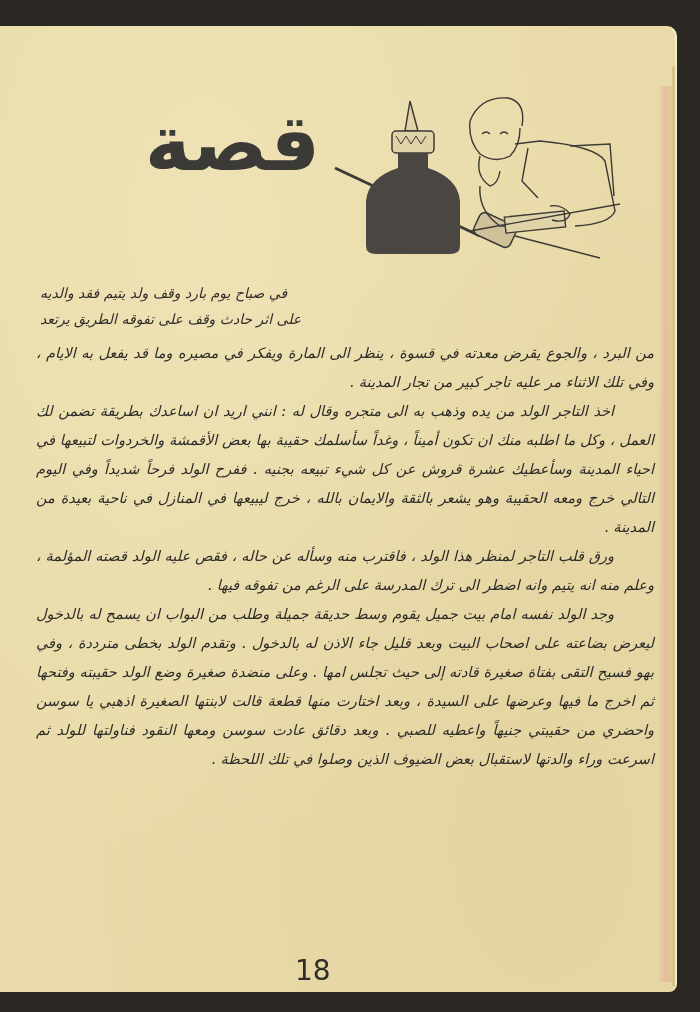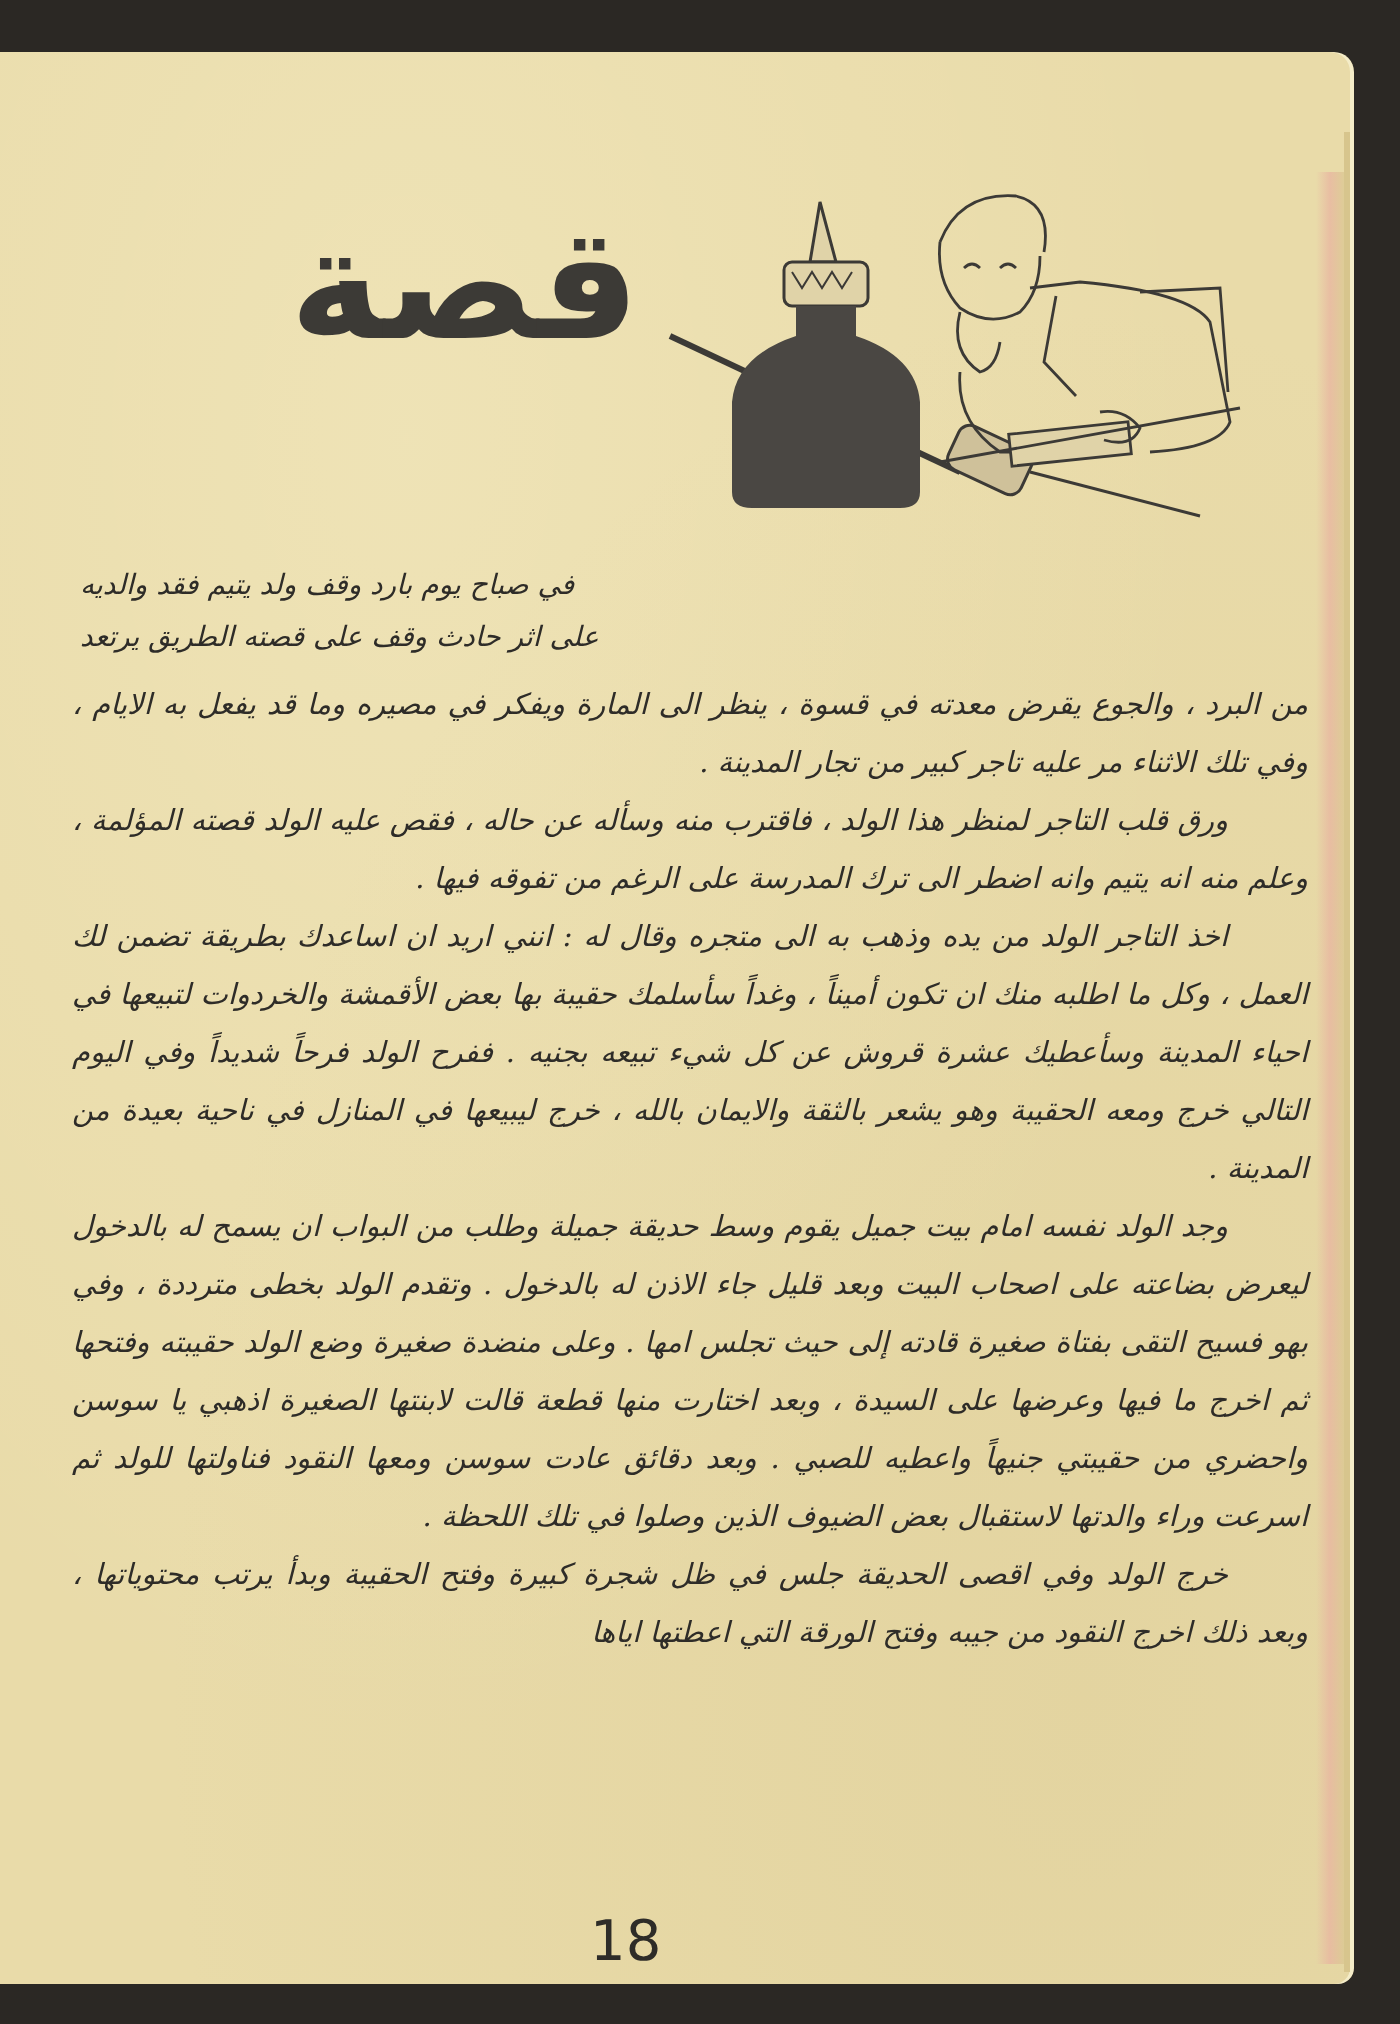--- a/index.html
+++ b/index.html
@@ -110,25 +110,24 @@
         <rect x="175" y="128" width="60" height="16" fill="#e0d3a8" transform="rotate(-6 205 136)"></rect>
         <path d="M220 120 Q232 118 240 128 Q236 138 222 134"></path>
         <line x1="140" y1="145" x2="290" y2="118"></line>
       </g>
     </svg>
   </div>
 
 
   <div class="intro">
     <div>في صباح يوم بارد وقف ولد يتيم فقد والديه</div>
-    <div>على اثر حادث وقف على قصته الطريق يرتعد</div>
+    <div>على اثر حادث وقف على تفوقه الطريق يرتعد</div>
   </div>
 
   <div class="body-text">
     <p style="text-indent:0">من البرد ، والجوع يقرض معدته في قسوة ، ينظر الى المارة ويفكر في مصيره وما قد يفعل به الايام ، وفي تلك الاثناء مر عليه تاجر كبير من تجار المدينة .</p>
+    <p>اخذ التاجر الولد من يده وذهب به الى متجره وقال له : انني اريد ان اساعدك بطريقة تضمن لك العمل ، وكل ما اطلبه منك ان تكون أميناً ، وغداً سأسلمك حقيبة بها بعض الأقمشة والخردوات لتبيعها في احياء المدينة وسأعطيك عشرة قروش عن كل شيء تبيعه بجنيه . ففرح الولد فرحاً شديداً وفي اليوم التالي خرج ومعه الحقيبة وهو يشعر بالثقة والايمان بالله ، خرج ليبيعها في المنازل في ناحية بعيدة من المدينة .</p>
     <p>ورق قلب التاجر لمنظر هذا الولد ، فاقترب منه وسأله عن حاله ، فقص عليه الولد قصته المؤلمة ، وعلم منه انه يتيم وانه اضطر الى ترك المدرسة على الرغم من تفوقه فيها .</p>
-    <p>اخذ التاجر الولد من يده وذهب به الى متجره وقال له : انني اريد ان اساعدك بطريقة تضمن لك العمل ، وكل ما اطلبه منك ان تكون أميناً ، وغداً سأسلمك حقيبة بها بعض الأقمشة والخردوات لتبيعها في احياء المدينة وسأعطيك عشرة قروش عن كل شيء تبيعه بجنيه . ففرح الولد فرحاً شديداً وفي اليوم التالي خرج ومعه الحقيبة وهو يشعر بالثقة والايمان بالله ، خرج ليبيعها في المنازل في ناحية بعيدة من المدينة .</p>
     <p>وجد الولد نفسه امام بيت جميل يقوم وسط حديقة جميلة وطلب من البواب ان يسمح له بالدخول ليعرض بضاعته على اصحاب البيت وبعد قليل جاء الاذن له بالدخول . وتقدم الولد بخطى مترددة ، وفي بهو فسيح التقى بفتاة صغيرة قادته إلى حيث تجلس امها . وعلى منضدة صغيرة وضع الولد حقيبته وفتحها ثم اخرج ما فيها وعرضها على السيدة ، وبعد اختارت منها قطعة قالت لابنتها الصغيرة اذهبي يا سوسن واحضري من حقيبتي جنيهاً واعطيه للصبي . وبعد دقائق عادت سوسن ومعها النقود فناولتها للولد ثم اسرعت وراء والدتها لاستقبال بعض الضيوف الذين وصلوا في تلك اللحظة .</p>
-    <p>خرج الولد وفي اقصى الحديقة جلس في ظل شجرة كبيرة وفتح الحقيبة وبدأ يرتب محتوياتها ، وبعد ذلك اخرج النقود من جيبه وفتح الورقة التي اعطتها اياها</p>
   </div>
 
   <div class="page-number">18</div>
 </div>
 
 </body></html>

